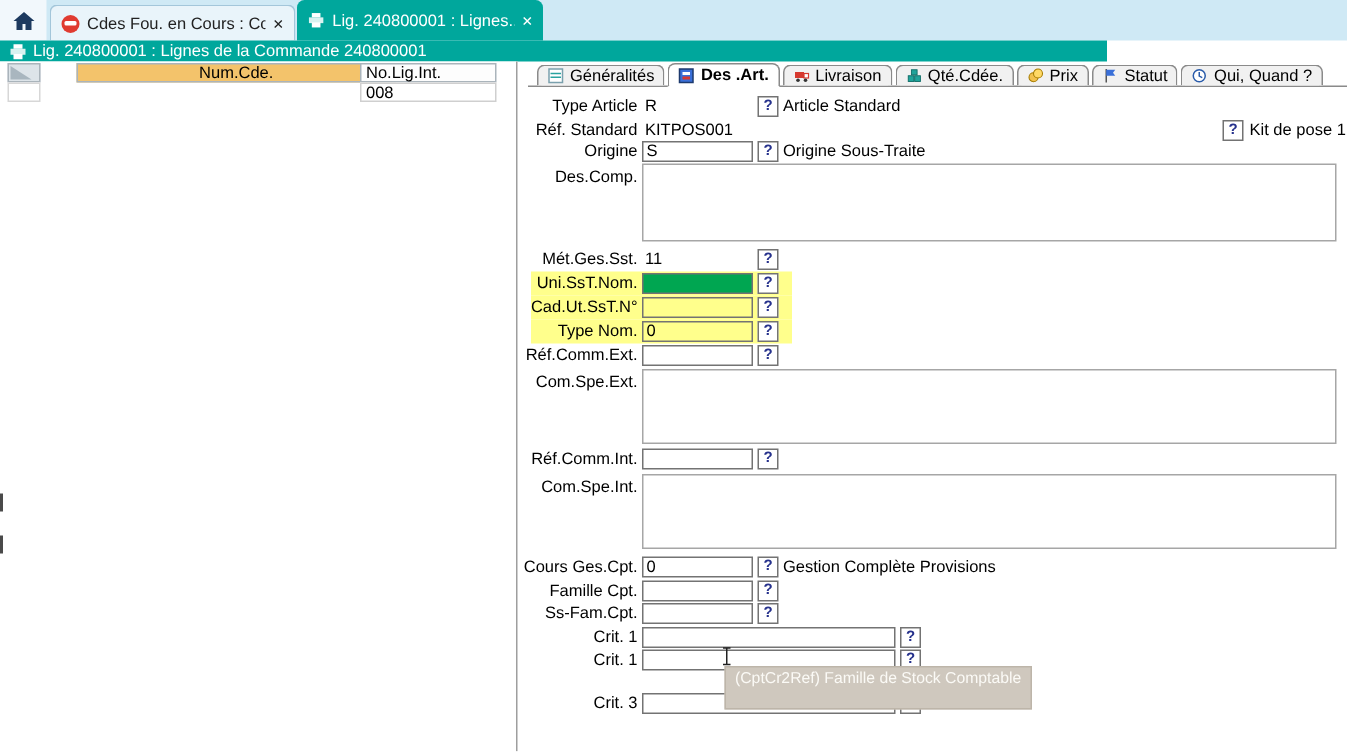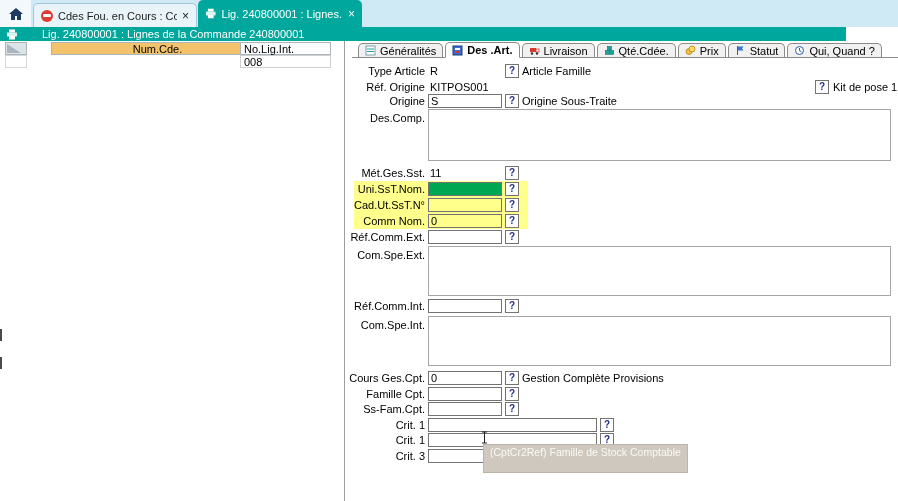--- a/index.html
+++ b/index.html
@@ -17,22 +17,22 @@
                   border:1px solid #a3c6da; border-bottom:none; border-radius:5px 5px 0 0; color:#222; }
   .tab-active { left:198px; top:0; width:164px; height:27px; background:#00a79c; color:#fff;
                 border-radius:5px 5px 0 0; }
   .tab-label { overflow:hidden; white-space:nowrap; }
   .tclose { margin-left:auto; font-size:12px; line-height:12px; cursor:pointer; }
   .noentry { width:12px; height:12px; background:#e03b30; border-radius:50%; flex:0 0 auto;
              display:inline-flex; align-items:center; justify-content:center; }
   .noentry-bar { width:8px; height:3px; background:#fff; border-radius:1px; }
 
   
-  .titlebar { position:absolute; left:0; top:27px; width:846px; height:14px; background:#00a79c;
-              color:#fff; display:flex; align-items:center; gap:24px; padding-left:6px; font-size:11px; }
+  .titlebar { position:absolute; left:0; top:27px; width:738px; height:14px; background:#00a79c;
+              color:#fff; display:flex; align-items:center; gap:4px; padding-left:6px; font-size:11px; }
 
   
   .left-panel { position:absolute; left:0; top:41px; width:345px; height:460px; background:#fff;
                 border-right:1px solid #9e9e9e; }
   .grid { position:absolute; left:5px; top:1px; width:326px; height:27px; }
   .gh, .gc { position:absolute; height:13px; font-size:11px; line-height:12px; }
   .gh { border:1px solid #aab4bb; }
   .gh-corner { left:0; top:0; width:22px; background:#dde4e9; }
   .tri { position:absolute; left:1px; bottom:1px; width:0; height:0;
          border-bottom:9px solid #a9b6bf; border-right:14px solid transparent; }
@@ -189,25 +189,25 @@
         <path d="M5.5 3v2.7l2 1" stroke="#2a5caa" fill="none"></path>
       </svg>
       <span>Qui, Quand ?</span>
     </span>
   </div>
 
   <div class="frow" style="top:64px">
     <span class="flabel">Type Article</span>
     <span class="fval">R</span>
     <span class="fhelp">?</span>
-    <span class="fdesc">Article Famille</span>
+    <span class="fdesc">Article Standard</span>
   </div>
 
   <div class="frow" style="top:80px">
-    <span class="flabel">Réf. Origine</span>
+    <span class="flabel">Réf. Standard</span>
     <span class="fval">KITPOS001</span>
     <span class="fhelp rright">?</span>
     <span class="fdesc rright">Kit de pose 1</span>
   </div>
 
   <div class="frow" style="top:94px">
     <span class="flabel">Origine</span>
     <input class="finput" spellcheck="false" value="S" style="">
     <span class="fhelp">?</span>
     <span class="fdesc">Origine Sous-Traite</span>
@@ -233,21 +233,21 @@
 
   <div class="frow" style="top:198px">
     <span class="hlstrip"></span>
     <span class="flabel">Cad.Ut.SsT.N°</span>
     <input class="finput yellow" spellcheck="false" style="">
     <span class="fhelp">?</span>
   </div>
 
   <div class="frow" style="top:214px">
     <span class="hlstrip"></span>
-    <span class="flabel">Comm Nom.</span>
+    <span class="flabel">Type Nom.</span>
     <input class="finput yellow" spellcheck="false" value="0" style="">
     <span class="fhelp">?</span>
   </div>
 
   <div class="frow" style="top:230px">
     <span class="flabel">Réf.Comm.Ext.</span>
     <input class="finput" spellcheck="false" style="">
     <span class="fhelp">?</span>
   </div>
 
@@ -291,21 +291,21 @@
     <input class="finput wide" spellcheck="false" style="">
     <span class="fhelp crit">?</span>
   </div>
 
   <div class="frow" style="top:433px">
     <span class="flabel">Crit. 1</span>
     <input class="finput wide" spellcheck="false" style="">
     <span class="fhelp crit">?</span>
   </div>
 
-  <div class="frow" style="top:449px">
+  <div class="frow" style="top:462px">
     <span class="flabel">Crit. 3</span>
     <input class="finput wide" spellcheck="false" style="">
     <span class="fhelp crit">?</span>
   </div>
 
   <svg class="ibeam" width="9" height="13" viewBox="0 0 9 13">
     <path d="M2 1h5M2 12h5M4.5 1v11" stroke="#222" stroke-width="1" fill="none"></path>
   </svg>
 
   <div class="tooltip">(CptCr2Ref) Famille de Stock Comptable</div>

